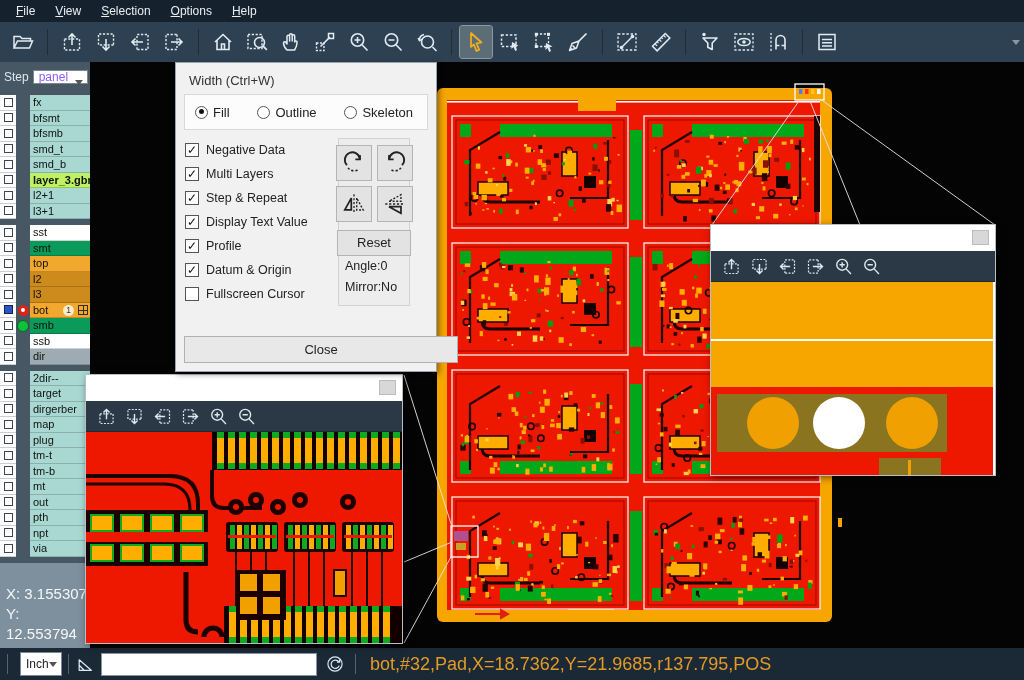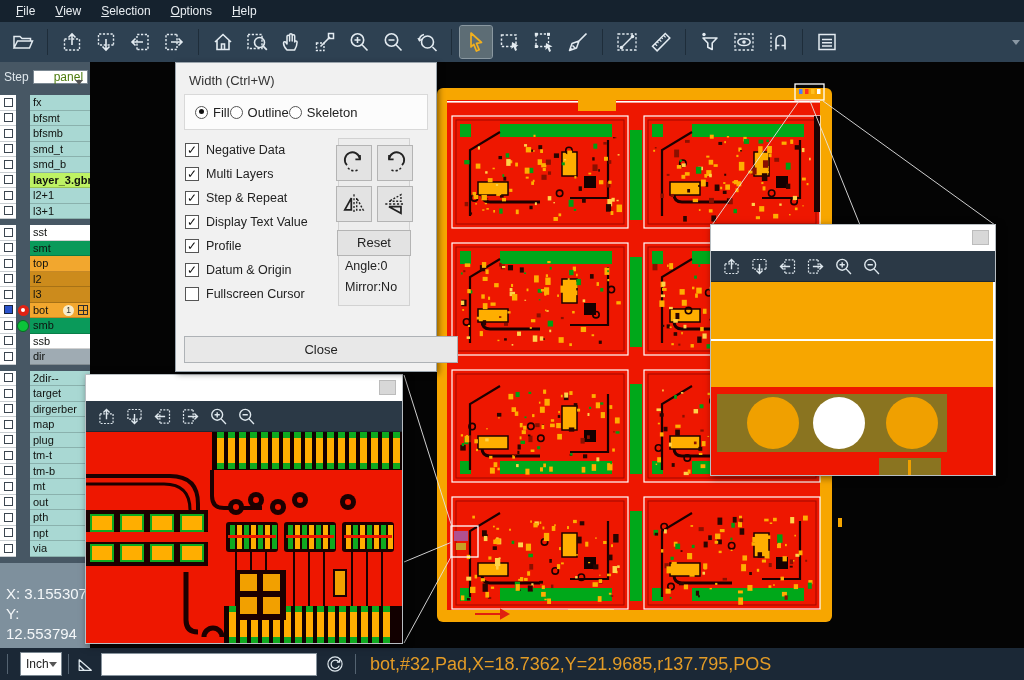--- a/index.html
+++ b/index.html
@@ -16,21 +16,21 @@
   .tbtn { width:32px; height:32px; display:flex; align-items:center; justify-content:center; border-radius:2px; margin:0 1px; color:#e3ebf1; }
   .tbtn.active { background:#5d6d75; color:#f2b01e; outline:1px solid #8a98a0; }
   .tsep { width:1px; height:26px; background:#1e2d3a; margin:0 7px; }
   .tbtn svg { width:24px; height:24px; }
   #tb-overflow { position:absolute; right:4px; top:18px; width:0; height:0; border-left:4px solid transparent; border-right:4px solid transparent; border-top:5px solid #8a98a4; }
 
   
   #sidebar { position:absolute; left:0; top:62px; width:90px; height:586px; background:#475764; z-index:3; display:flex; flex-direction:column; }
   #step-row { display:flex; align-items:center; height:30px; padding:0 2px 0 4px; }
   #step-label { color:#dfe7ec; font-size:12px; margin-right:4px; }
-  #step-select { flex:1; height:14px; background:#fff; border:1px solid #7b8892; display:flex; align-items:center; font-size:12px; color:#4d7c0f; padding-left:20px; position:relative; }
+  #step-select { flex:1; height:14px; background:#fff; border:1px solid #7b8892; display:flex; align-items:center; font-size:12px; color:#8b5cf6; padding-left:5px; position:relative; }
   .chev { width:0; height:0; border-left:4px solid transparent; border-right:4px solid transparent; border-top:5px solid #555; position:absolute; right:4px; top:9px; }
   #layer-list { margin-top:3px; }
   .layer-group { margin-bottom:6px; }
   .layer-row { display:flex; height:15.5px; align-items:stretch; }
   .cb-cell { width:16px; background:#fff; border-bottom:1px solid #c9ced2; display:flex; align-items:center; justify-content:center; }
   .cb { width:9px; height:9px; border:1.5px solid #3c4650; background:#fff; }
   .cb.filled { background:#2a53cc; border-color:#17243d; }
   .dot-cell { width:14px; display:flex; align-items:center; justify-content:center; }
   .dot-red { width:11px; height:11px; border-radius:50%; background:#e02214; position:relative; }
   .dot-red:after { content:""; position:absolute; left:3.5px; top:3.5px; width:4px; height:4px; border-radius:50%; background:#fff; }
@@ -53,21 +53,21 @@
   #corner-icon { width:20px; height:20px; color:#dfe8ee; }
   #cmd-input { width:216px; height:23px; background:#fff; border:1px solid #88949e; font-size:12px; padding:0 4px; margin-left:6px; }
   #refresh-icon { width:20px; height:20px; color:#dfe8ee; margin-left:8px; }
   #status-text { color:#e39b26; font-size:18px; margin-left:8px; white-space:nowrap; }
 
   
   #dialog { position:absolute; left:175px; top:62px; width:262px; height:310px; background:#f1f1f1; border:1px solid #9aa4ac; box-shadow:2px 2px 6px rgba(0,0,0,.45); z-index:30; }
   #dlg-title { height:27px; background:#fff; display:flex; align-items:center; padding-left:12px; font-size:13px; color:#222; border-bottom:1px solid #e0e0e0; }
   #dlg-close { position:absolute; right:4px; top:4px; width:20px; height:19px; background:#cc4640; color:#fff; font-size:11px; font-weight:bold; text-align:center; line-height:18px; }
   #dlg-width-label { font-size:13px; color:#333; margin:10px 0 6px 13px; }
-  #radio-box { margin:0 8px; height:36px; background:#fcfcfc; border:1px solid #d9d9d9; display:flex; align-items:center; padding:0 14px 0 10px; }
+  #radio-box { margin:0 8px; height:36px; background:#fcfcfc; border:1px solid #d9d9d9; display:flex; align-items:center; justify-content:space-between; padding:0 14px 0 10px; }
   .radio-item { display:flex; align-items:center; font-size:13px; color:#222; }
   .radio { width:13px; height:13px; border:1.4px solid #555; border-radius:50%; margin-right:5px; position:relative; background:#fff; }
   .radio.on:after { content:""; position:absolute; left:2.5px; top:2.5px; width:5px; height:5px; border-radius:50%; background:#111; }
   #dlg-main { display:flex; margin-top:8px; }
   #check-col { width:162px; padding-left:9px; }
   .check-item { display:flex; align-items:center; height:24px; font-size:12.5px; color:#222; }
   .chk { width:14px; height:14px; border:1.4px solid #555; background:#fff; margin-right:7px; font-size:12px; line-height:12px; text-align:center; color:#111; }
   #tool-col { width:72px; background:#ededed; border:1px solid #d2d2d2; margin-right:5px; padding-top:6px; display:flex; flex-direction:column; align-items:center; }
   #btn-grid { display:grid; grid-template-columns:36px 36px; grid-gap:5px; }
   .sqbtn { width:36px; height:36px; background:#e3e3e3; border:1px solid #b4b4b4; display:flex; align-items:center; justify-content:center; color:#222; }

